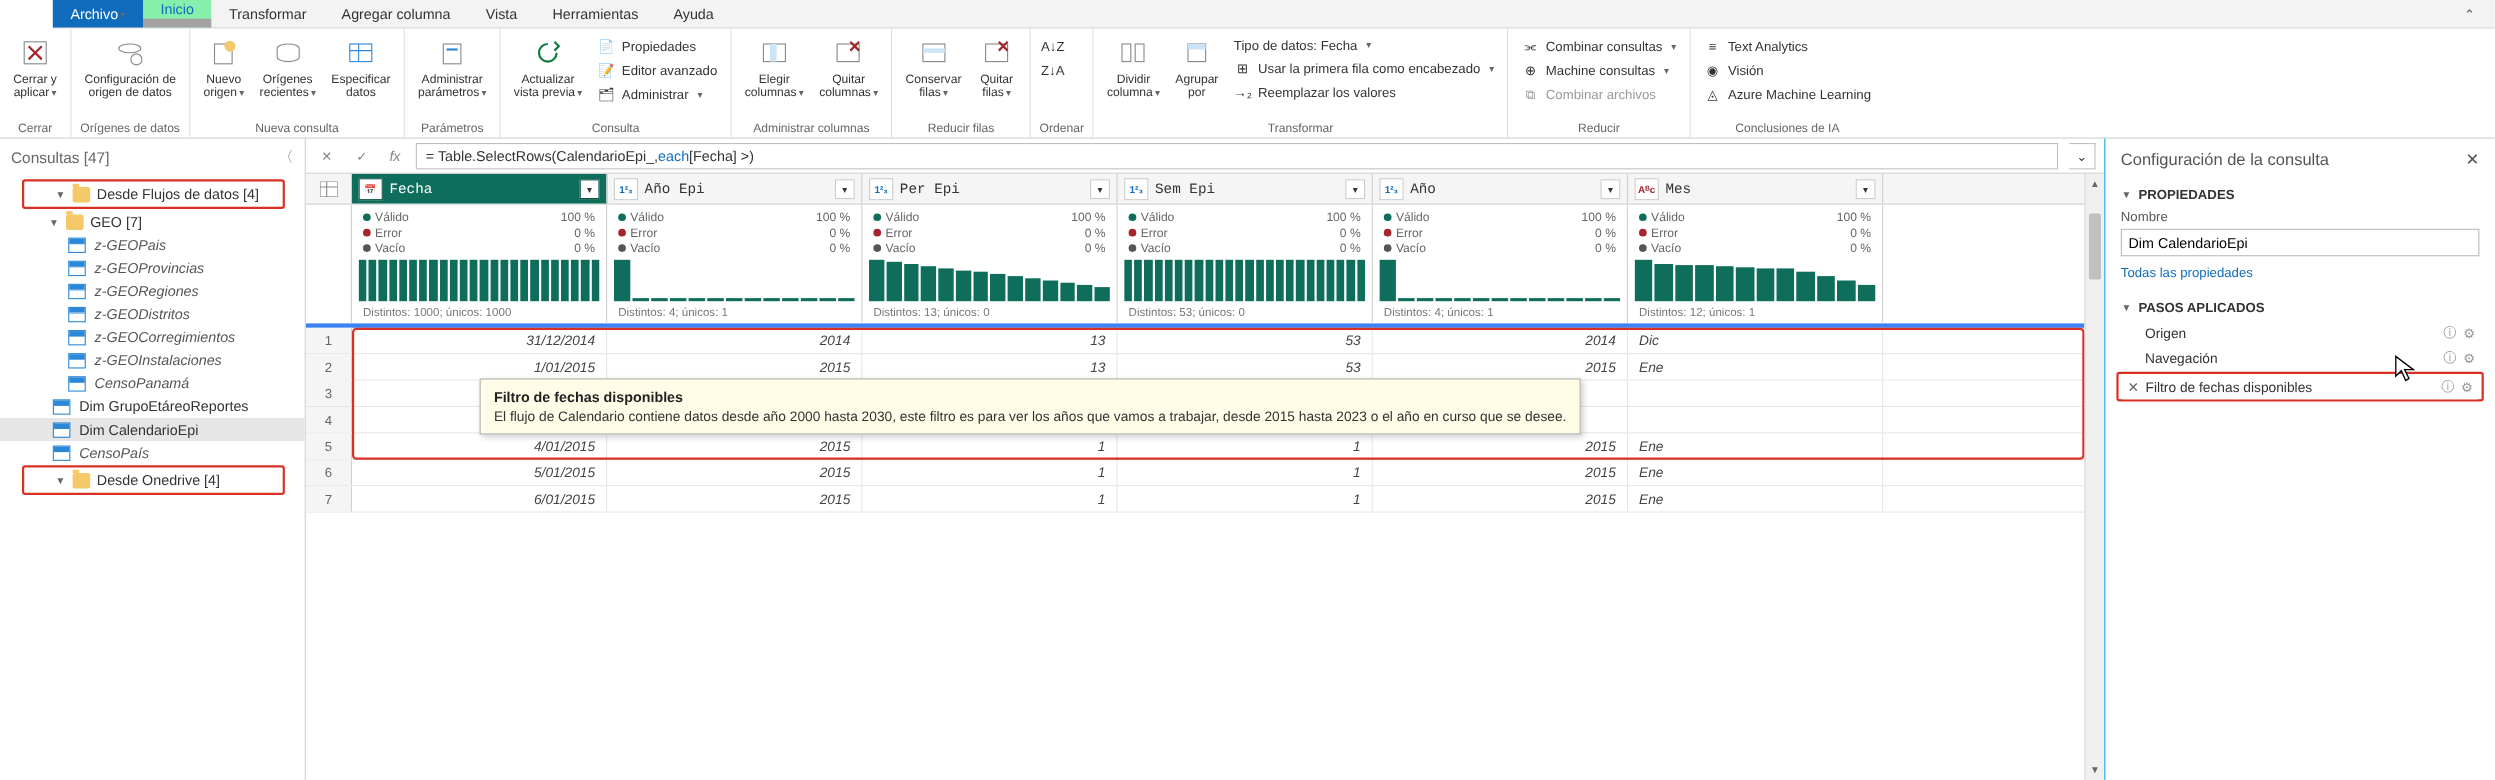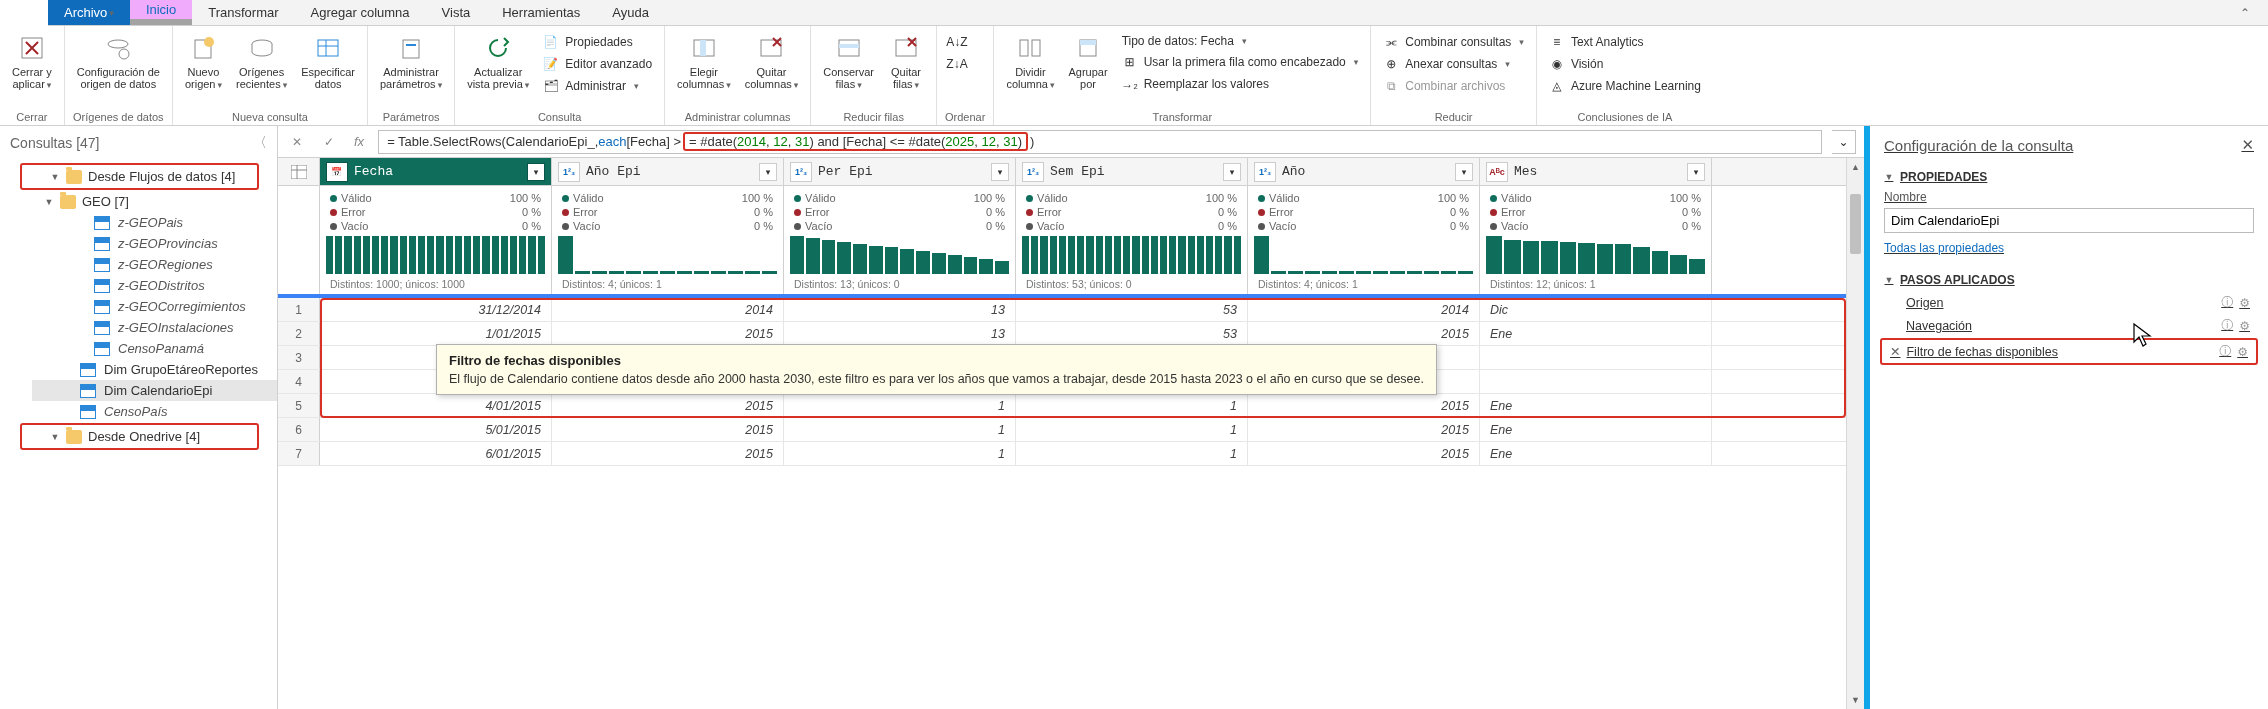--- a/index.html
+++ b/index.html
@@ -2,21 +2,21 @@
 <html><head>
 <meta charset="utf-8">
 <style>
 * { margin: 0; padding: 0; box-sizing: border-box; font-family: "Segoe UI", Tahoma, sans-serif; }
 body { background: #fff; font-size: 12px; color: #333; overflow: hidden; width: 2268px; height: 709px; }
 
 
 .titlebar { height: 26px; background: #f3f3f3; display: flex; align-items: stretch; border-bottom: 1px solid #d0d0d0; margin-left: 48px; }
 .titlebar .file-tab { background: #0f6cbd; color: #fff; padding: 4px 16px; font-size: 13px; display: flex; align-items: center; }
 .titlebar .rib-tab { padding: 4px 16px; font-size: 13px; display: flex; align-items: center; color: #333; cursor: pointer; }
-.titlebar .rib-tab.active { background: #f0abfc; border-bottom: 6px solid #a3a3a3; color: #0f6cbd; }
+.titlebar .rib-tab.active { background: #86efac; border-bottom: 8px solid #a3a3a3; color: #0f6cbd; }
 .titlebar .spacer { flex: 1; }
 .titlebar .winctl { width: 46px; display: flex; align-items: center; justify-content: center; color: #666; }
 
 
 .ribbon { height: 100px; background: #fff; border-bottom: 1px solid #d0d0d0; display: flex; align-items: stretch; }
 .ribbon-group { border-right: 1px solid #e0e0e0; padding: 4px 8px 2px 8px; display: flex; flex-direction: column; justify-content: space-between; }
 .ribbon-group .rg-body { display: flex; align-items: flex-start; gap: 6px; flex: 1; }
 .ribbon-group .rg-label { text-align: center; font-size: 11px; color: #666; padding-top: 2px; }
 .rbtn-lg { display: flex; flex-direction: column; align-items: center; gap: 2px; padding: 2px 4px; cursor: pointer; min-width: 44px; }
 .rbtn-lg .ric { width: 32px; height: 32px; display: flex; align-items: center; justify-content: center; }
@@ -29,21 +29,21 @@
 
 
 .main { display: flex; height: calc(709px - 26px - 100px); }
 
 
 .queries { width: 278px; border-right: 1px solid #d0d0d0; display: flex; flex-direction: column; }
 .queries-hd { padding: 8px 10px; font-size: 14px; color: #666; display: flex; justify-content: space-between; align-items: center; }
 .queries-body { flex: 1; overflow: auto; padding: 2px 0; }
 .q-folder { display: flex; align-items: center; gap: 6px; padding: 3px 8px 3px 28px; font-size: 13px; cursor: pointer; }
 .q-folder.lv2 { padding-left: 44px; }
-.q-item { display: flex; align-items: center; gap: 8px; padding: 3px 8px 3px 62px; font-size: 13px; cursor: pointer; margin-left: 32px; }
+.q-item { display: flex; align-items: center; gap: 8px; padding: 3px 8px 3px 62px; font-size: 13px; cursor: pointer; }
 .q-item.italic { font-style: italic; color: #555; }
 .q-item.selected { background: #e6e6e6; }
 .tri { width: 10px; text-align: center; color: #666; font-size: 9px; }
 .fld-ic { width: 16px; height: 14px; background: #f5c869; border-radius: 2px; position: relative; }
 .fld-ic::before { content: ""; position: absolute; top: -3px; left: 0; width: 6px; height: 3px; background: #f5c869; border-radius: 1px 1px 0 0; }
 .tbl-ic { width: 16px; height: 14px; border: 1px solid #2b88d8; background: linear-gradient(#2b88d8 4px, #fff 4px); position: relative; }
 .tbl-ic::after { content: ""; position: absolute; inset: 4px 0 0 0; border-top: 1px solid #2b88d8; }
 .box-r { border: 2px solid #d93025; border-radius: 3px; margin: 1px 18px 1px 20px; padding: 1px 0; }
 
 
@@ -104,21 +104,21 @@
 .tooltip { position: absolute; background: #fffde7; border: 1px solid #b0b0b0; padding: 8px 12px; box-shadow: 2px 2px 6px rgba(0,0,0,0.2); max-width: 1180px; z-index: 10; }
 .tooltip .tt-title { font-weight: 600; font-size: 13px; margin-bottom: 4px; color: #222; }
 .tooltip .tt-body { font-size: 12.5px; color: #333; text-align: center; }
 
 
 .vscroll { width: 18px; background: #f0f0f0; border-left: 1px solid #d8d8d8; display: flex; flex-direction: column; }
 .vscroll .thumb { background: #c0c0c0; margin: 18px 3px 0 3px; height: 60px; border-radius: 2px; }
 .vscroll .arrow { height: 18px; display: flex; align-items: center; justify-content: center; color: #666; font-size: 9px; }
 
 
-.settings { width: 404px; border-left: 6px solid #0ea5e9; padding: 8px 14px; position: relative; text-decoration: underline; }
+.settings { width: 355px; border-left: 1px solid #0ea5e9; padding: 8px 14px; position: relative; }
 .settings-hd { display: flex; justify-content: space-between; align-items: center; font-size: 15px; color: #555; padding: 2px 0 10px 0; }
 .sect-hd { display: flex; align-items: center; gap: 6px; font-size: 12px; font-weight: 600; color: #333; padding: 6px 0 4px 0; }
 .prop-label { font-size: 12px; color: #555; padding: 2px 0; }
 .prop-input { width: 100%; border: 1px solid #bbb; padding: 4px 6px; font-size: 13px; margin: 2px 0 6px 0; }
 .link { color: #0f6cbd; font-size: 12px; cursor: pointer; padding: 2px 0; }
 .step { display: flex; align-items: center; padding: 3px 4px; font-size: 12.5px; gap: 6px; cursor: pointer; }
 .step .step-name { flex: 1; }
 .step .step-ic { color: #999; font-size: 12px; cursor: pointer; }
 .step.sel { background: #fff; }
 .cursor-img { position: absolute; font-size: 22px; color: #000; pointer-events: none; z-index: 20; }
@@ -372,21 +372,21 @@
   <div class="ribbon-group">
     <div class="rg-body">
         <div class="rcol">
       <div class="rbtn-sm">
             <span class="ric-s">⫘</span>
             <span>Combinar consultas</span>
             <span class="dd">▾</span>
           </div>
       <div class="rbtn-sm">
             <span class="ric-s">⊕</span>
-            <span>Anexar consultas</span>
+            <span>Machine consultas</span>
             <span class="dd">▾</span>
           </div>
       <div class="rbtn-sm disabled">
             <span class="ric-s">⧉</span>
             <span>Combinar archivos</span>
           </div>
     </div>
       </div>
     <div class="rg-label">Reducir</div>
   </div>
@@ -485,23 +485,20 @@
   <div class="dataarea">
 
     <div class="fx-row">
       <div class="fx-btn">✕</div>
       <div class="fx-btn">✓</div>
       <div class="fx-label">fx</div>
       <div class="fx-input">
         <span>= Table.SelectRows(CalendarioEpi_, </span>
         <span class="kw">each</span>
         <span> [Fecha] &gt;</span>
-        <span class="fx-hilite">
-          <span>= #date(</span><span class="num">2014</span><span>, </span><span class="num">12</span><span>, </span><span class="num">31</span><span>) and [Fecha] &lt;= #date(</span><span class="num">2025</span><span>, </span><span class="num">12</span><span>, </span><span class="num">31</span><span>)</span>
-        </span>
         <span>)</span>
       </div>
       <div class="fx-dd">⌄</div>
     </div>
 
     <div class="grid-wrap">
       <div class="grid-inner">
 
         <div class="grid-hd">
           <div class="ghc-idx">

